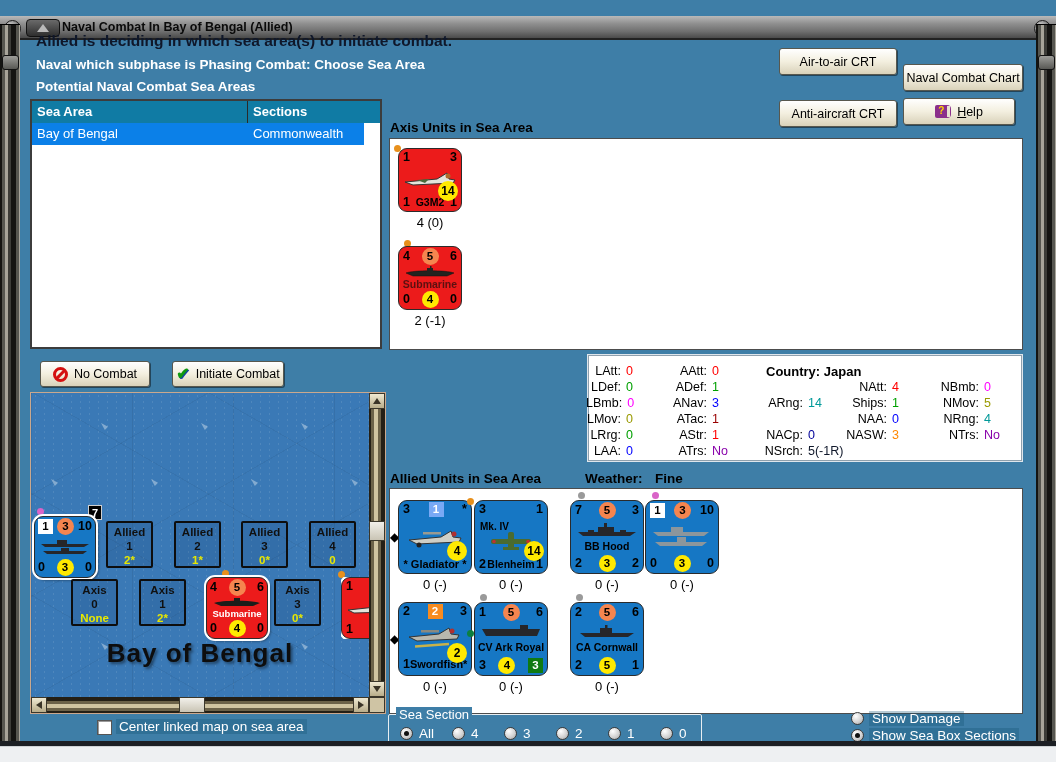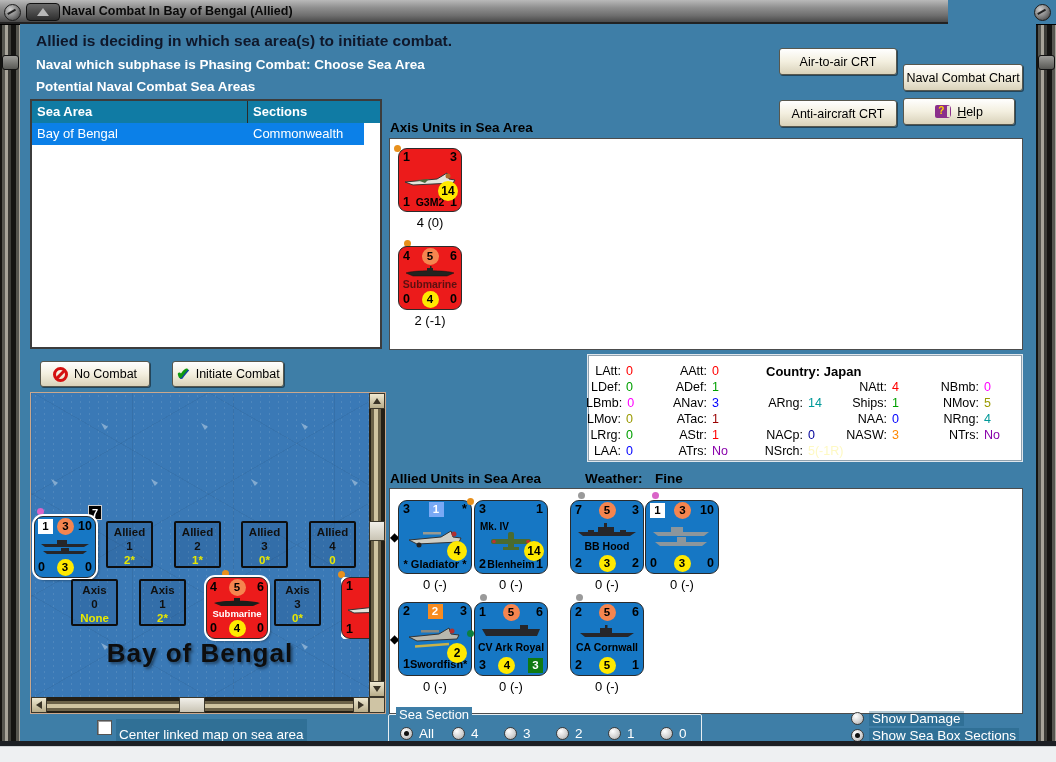--- a/index.html
+++ b/index.html
@@ -1,19 +1,19 @@
 <!DOCTYPE html>
 <html><head>
 <meta charset="utf-8">
 <style>
   html,body{margin:0;padding:0;background:#000;}
   #screen{position:relative;width:1056px;height:762px;overflow:hidden;
           font-family:"Liberation Sans",sans-serif;background:#3e7ea7;}
   
-  .titlebar{position:absolute;left:0;top:0;width:948px;height:24px;
+  .titlebar{position:absolute;left:0;top:16px;width:1056px;height:24px;
     background:linear-gradient(180deg,#b9b9b9 0,#8f8f8f 35%,#6f6f6f 70%,#4a4a4a 100%);
     border-bottom:2px solid #222;box-sizing:border-box;}
   .title-text{position:absolute;left:62px;top:0;height:22px;line-height:22px;
     font-size:12.5px;font-weight:bold;color:#0a0a0a;}
   .screw{position:absolute;width:15px;height:15px;border-radius:50%;
     background:radial-gradient(circle at 35% 30%,#cfcfcf,#7c7c7c 55%,#303030);
     border:1px solid #1d1d1d;}
   .screw:after{content:"";position:absolute;left:2px;top:6px;width:9px;height:1.5px;
     background:#222;transform:rotate(-30deg);}
   .tri-widget{position:absolute;left:26px;top:3px;width:32px;height:16px;border-radius:4px;
@@ -117,21 +117,21 @@
     border:1px solid #3a362a;box-sizing:border-box;display:flex;align-items:center;justify-content:center;cursor:pointer;}
   .tri-up{width:0;height:0;border-left:4px solid transparent;border-right:4px solid transparent;border-bottom:6px solid #3a3427;}
   .tri-dn{width:0;height:0;border-left:4px solid transparent;border-right:4px solid transparent;border-top:6px solid #3a3427;}
   .tri-lf{width:0;height:0;border-top:4px solid transparent;border-bottom:4px solid transparent;border-right:6px solid #3a3427;}
   .tri-rt{width:0;height:0;border-top:4px solid transparent;border-bottom:4px solid transparent;border-left:6px solid #3a3427;}
   .thumb{position:absolute;background:linear-gradient(180deg,#f2f0ea,#c9c4b4);border:1px solid #3a362a;box-sizing:border-box;cursor:grab;}
   .corner{position:absolute;left:369px;top:697px;width:16px;height:16px;background:#cfc4a4;border:1px solid #3a362a;box-sizing:border-box;}
   
   .cb{position:absolute;width:13px;height:13px;background:#fff;border:1px solid #555;
     box-shadow:inset 1px 1px 0 #9a9a9a;cursor:pointer;}
-  .ctl-label{position:absolute;font-size:13.5px;color:#fff;background:rgba(16,80,112,0.30);padding:8px 3px;}
+  .ctl-label{position:absolute;font-size:13.5px;color:#fff;background:rgba(16,80,112,0.30);padding:0 3px;}
   .fieldset{position:absolute;left:388px;top:714px;width:312px;height:40px;border:1px solid #e8eef2;border-radius:2px;}
   .legend{position:absolute;left:396px;top:707px;font-size:13px;color:#fff;padding:0 3px;background:#3e7ea7;}
   .radio{position:absolute;width:13px;height:13px;border-radius:50%;border:1px solid #3c3c3c;
     background:radial-gradient(circle at 35% 30%,#ffffff,#cfcfcf 60%,#9a9a9a);cursor:pointer;box-sizing:border-box;}
   .radio.on:after{content:"";position:absolute;left:3px;top:3px;width:5px;height:5px;border-radius:50%;background:#111;}
   .rlabel{position:absolute;font-size:13.5px;color:#fff;background:rgba(16,80,112,0.30);padding:0 3px;}
 </style>
 </head>
 <body>
 
@@ -289,21 +289,21 @@
   <div class="stat" style="left:742px;top:396px;width:118px">
       <span class="sl">ARng:</span>
       <span class="sv" style="color: rgb(0, 153, 153);">14</span>
     </div>
   <div class="stat" style="left:742px;top:428px;width:118px">
       <span class="sl">NACp:</span>
       <span class="sv" style="color: rgb(0, 0, 153);">0</span>
     </div>
   <div class="stat" style="left:742px;top:444px;width:118px">
       <span class="sl">NSrch:</span>
-      <span class="sv" style="color: #fef9c3;">5(-1R)</span>
+      <span class="sv" style="color: #0f172a;">5(-1R)</span>
     </div>
 
   <div class="stat" style="left:832px;top:380px;width:112px">
       <span class="sl">NAtt:</span>
       <span class="sv" style="color: rgb(255, 0, 0);">4</span>
     </div>
   <div class="stat" style="left:832px;top:396px;width:112px">
       <span class="sl">Ships:</span>
       <span class="sv" style="color: rgb(0, 160, 0);">1</span>
     </div>

